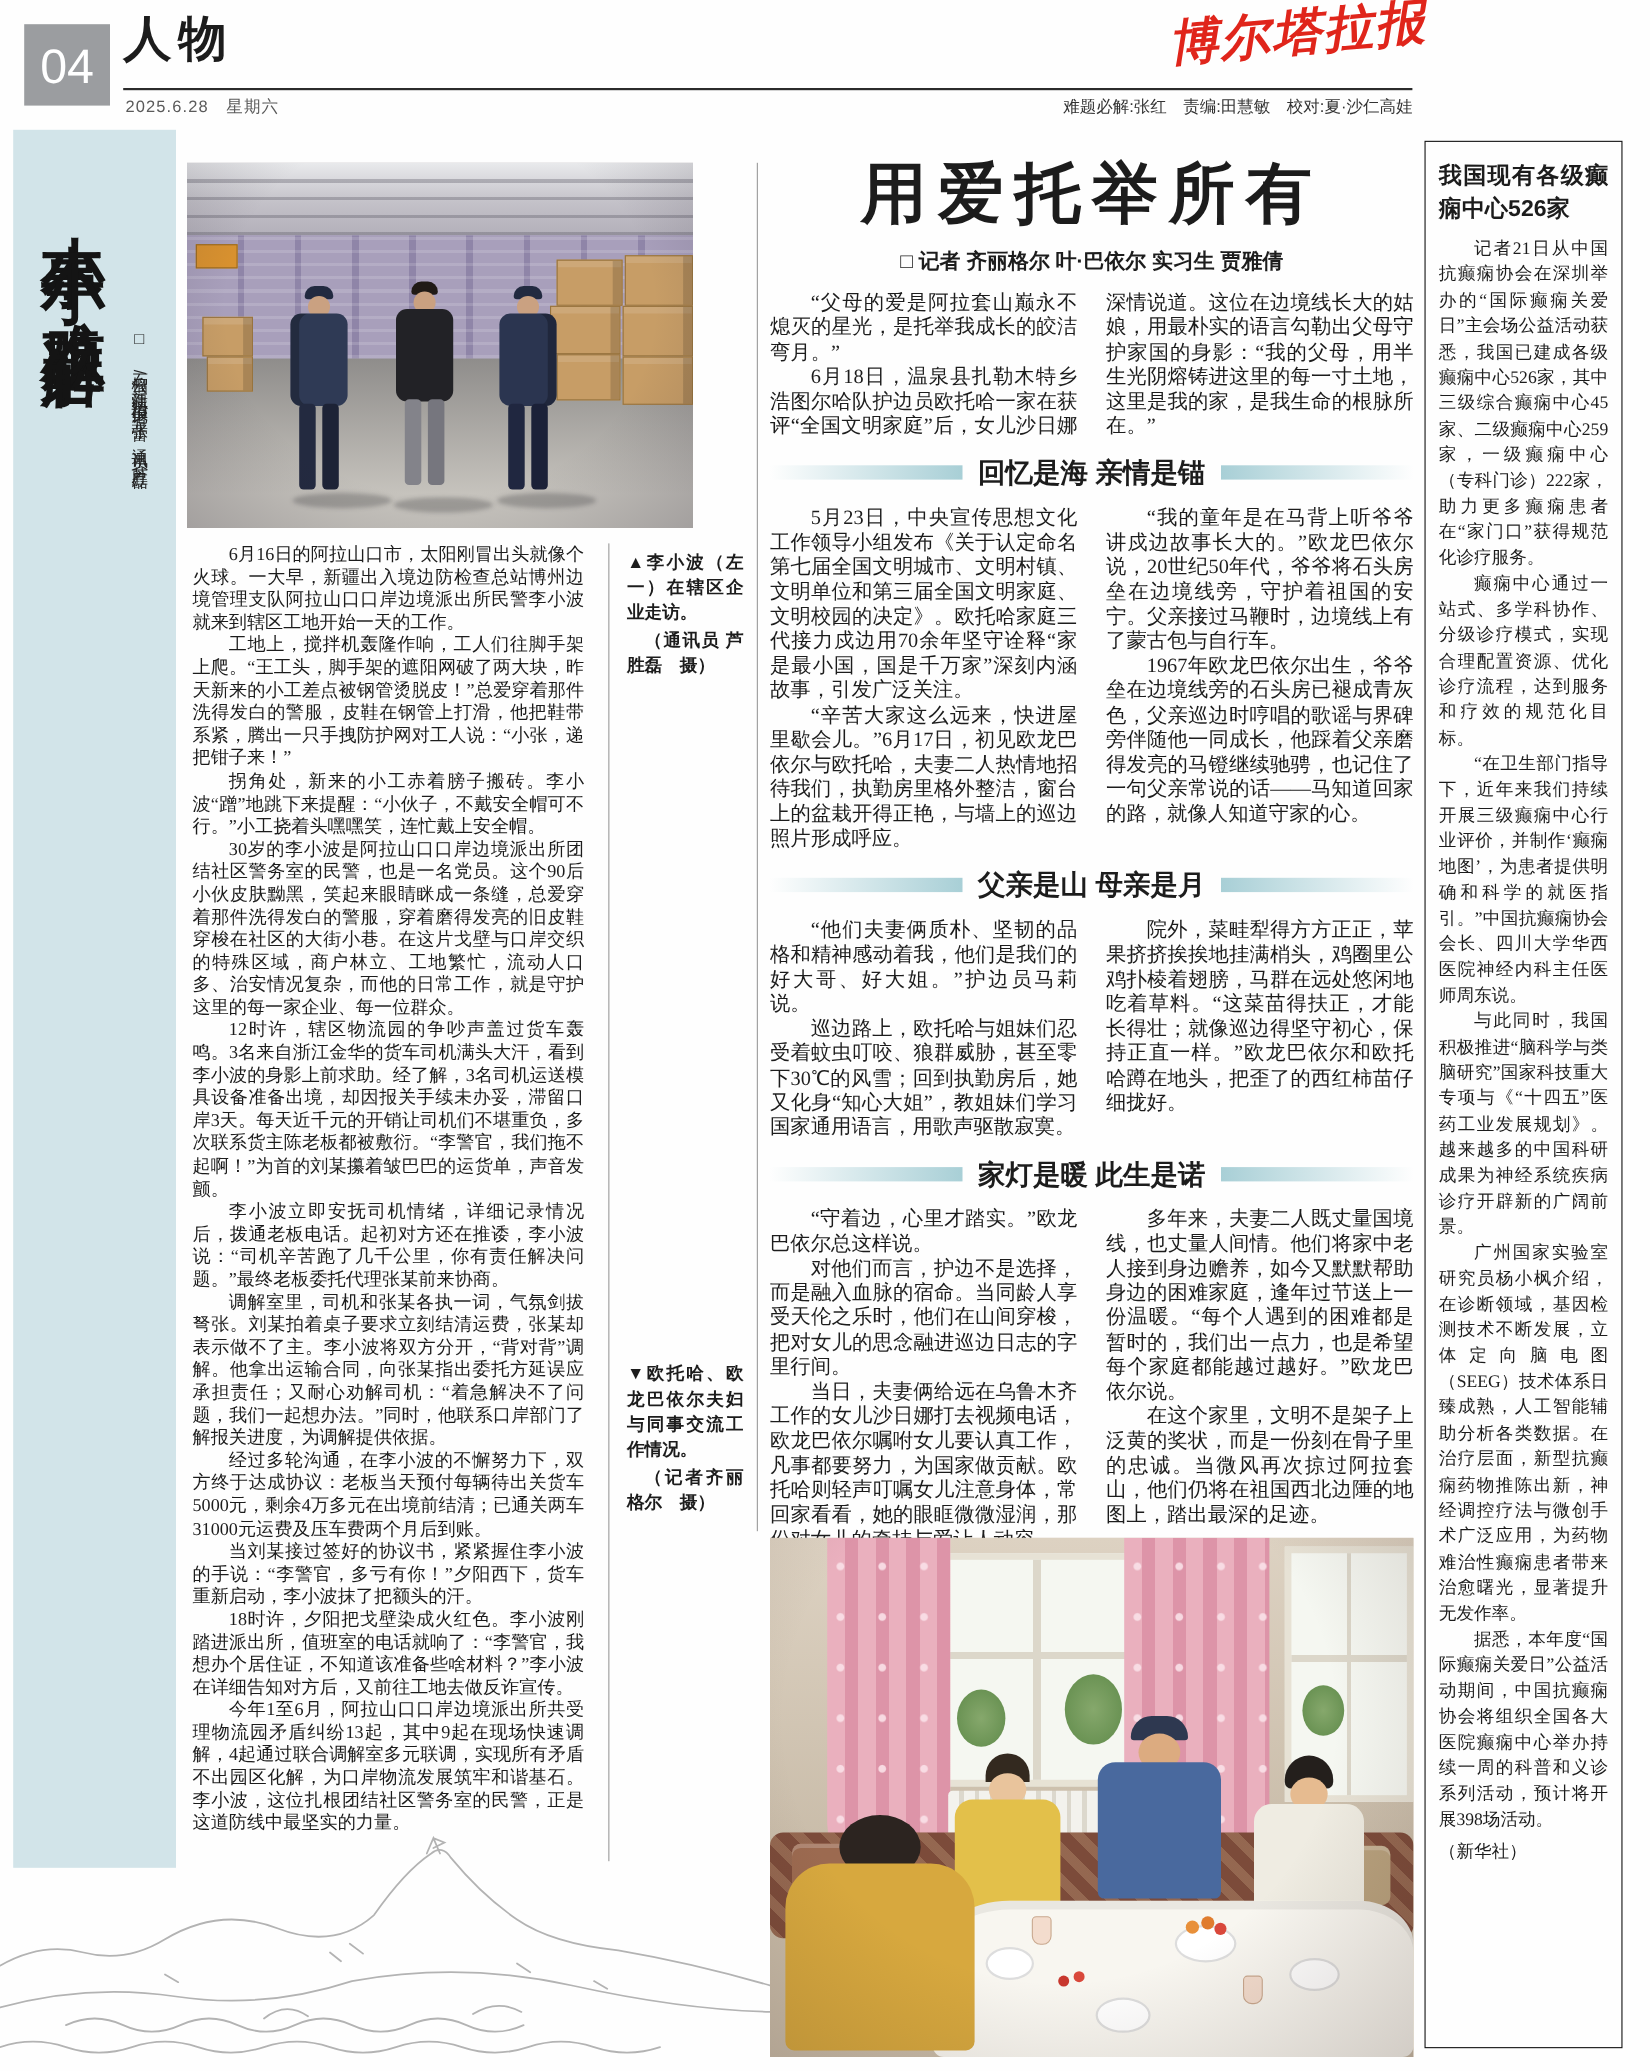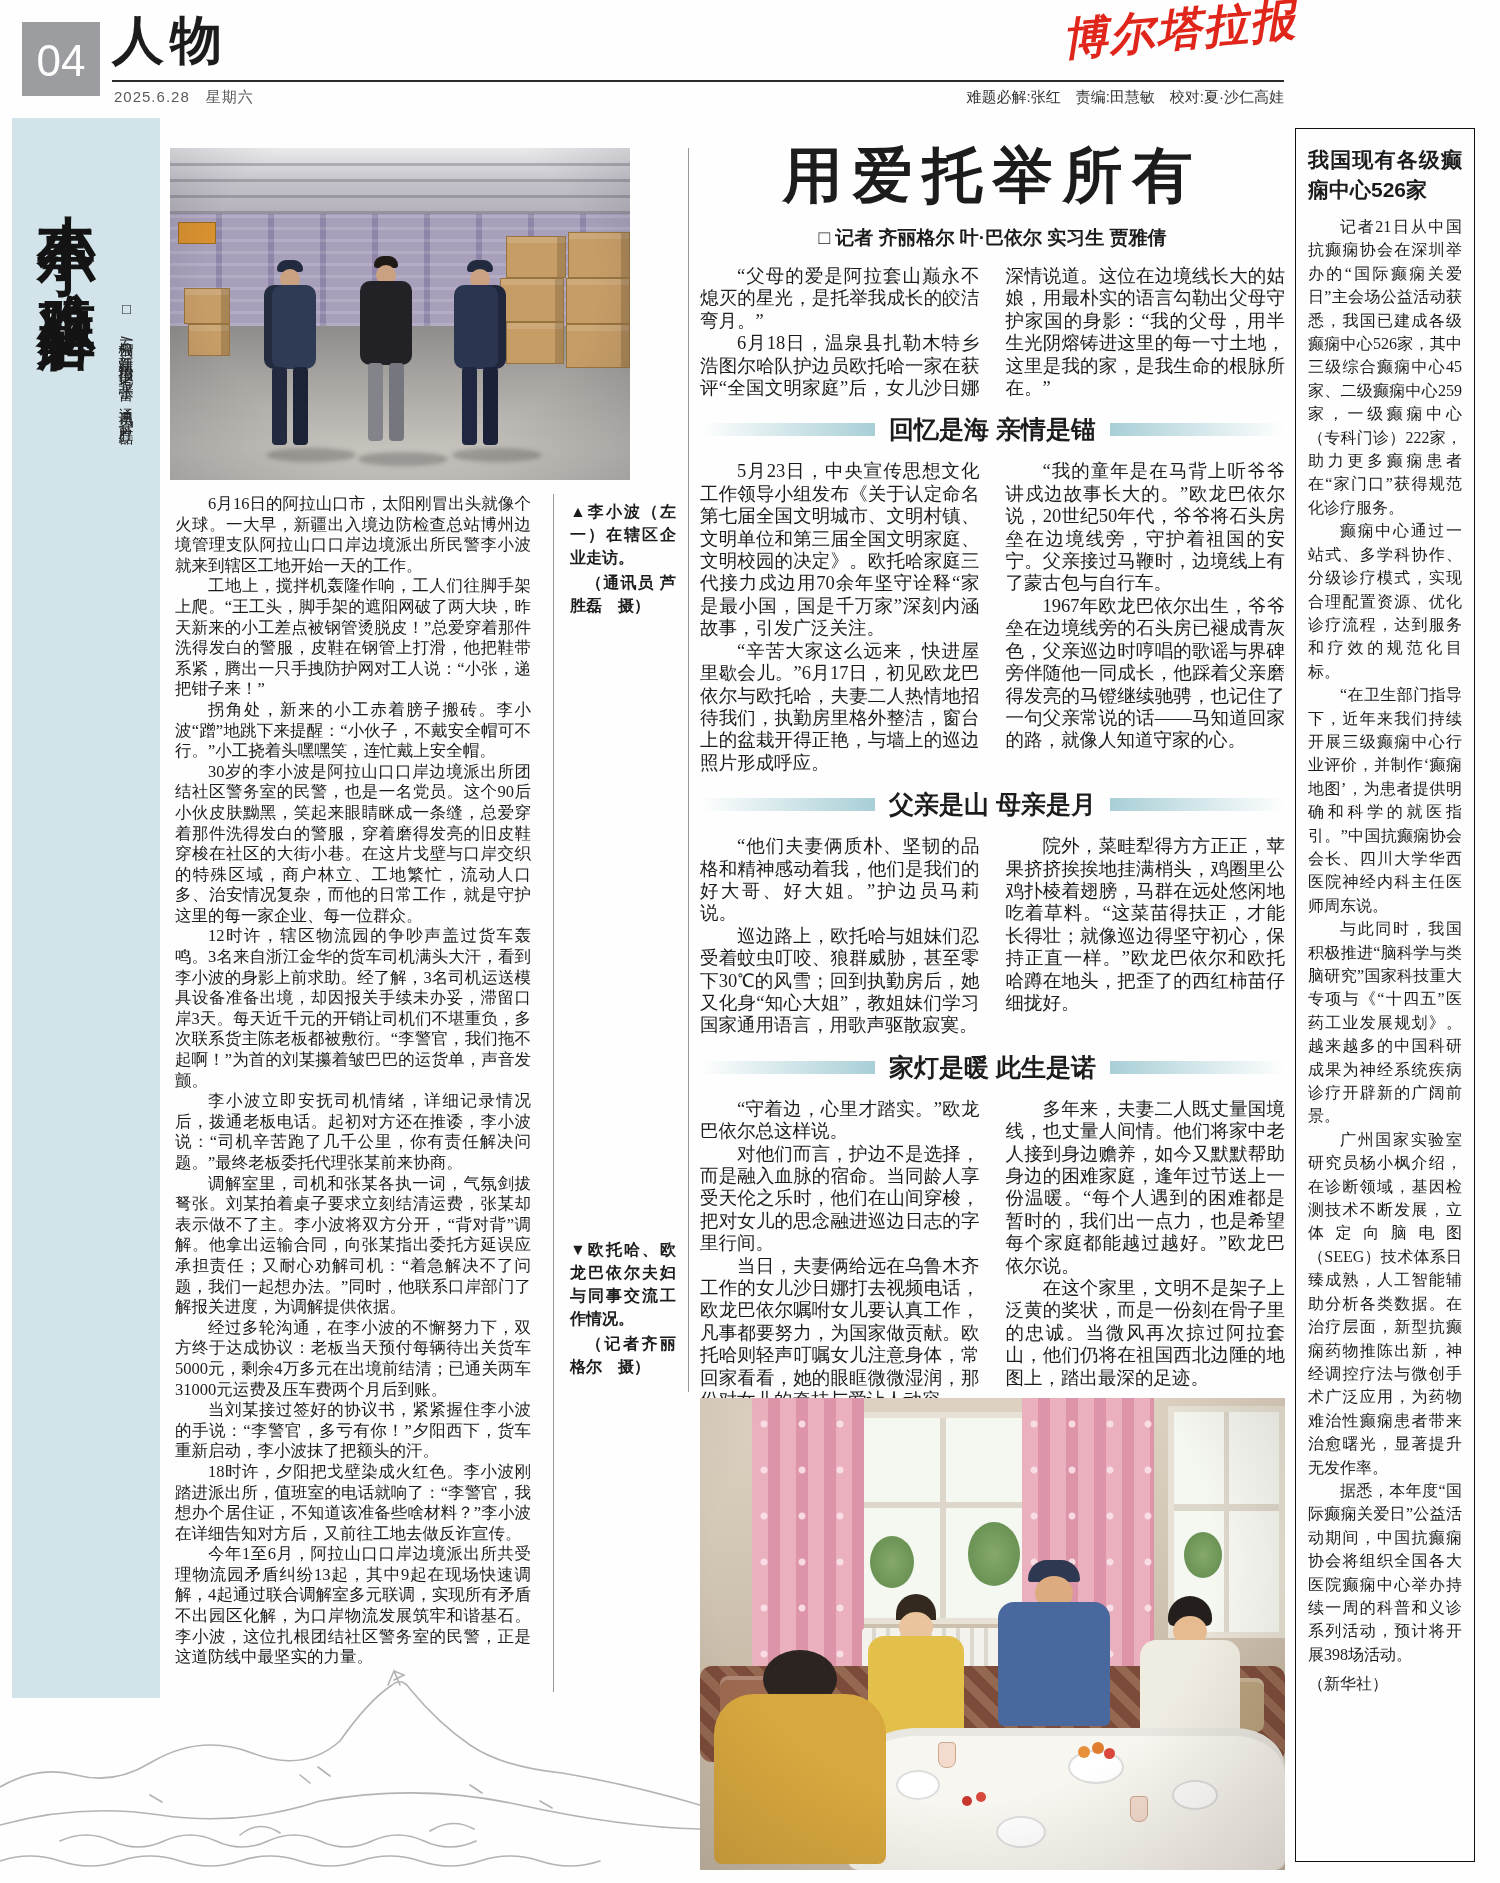--- a/index.html
+++ b/index.html
@@ -5,21 +5,21 @@
   html,body{margin:0;padding:0;background:#dfdfdf;}
   #page{position:relative;width:1500px;height:1883px;background:#fefefe;overflow:hidden;
         font-family:"Liberation Serif",serif;color:#1c1c1c;}
   .abs{position:absolute;}
 
   
   .pagenum{left:22px;top:22px;width:78px;height:74px;background:#9b9da0;color:#fff;
            font-family:"Liberation Sans",sans-serif;font-size:44px;display:flex;
            align-items:flex-end;justify-content:center;padding-bottom:10px;box-sizing:border-box;}
   .section-title{left:112px;top:6px;font-family:"Liberation Sans",sans-serif;
-           font-size:52px;font-weight:bold;letter-spacing:6px;}
+           font-size:44px;font-weight:bold;letter-spacing:6px;}
   .header-rule{left:112px;top:80px;width:1172px;height:2px;background:#2b2b2b;}
   .date-line{left:114px;top:88px;font-family:"Liberation Sans",sans-serif;font-size:15px;color:#5a5a5a;letter-spacing:1px;}
   .credits{left:880px;top:88px;width:404px;text-align:right;font-family:"Liberation Sans",sans-serif;
            font-size:15px;color:#333;}
   .masthead{left:1062px;top:0px;width:230px;font-size:45px;font-weight:bold;font-style:italic;
            color:#e0251b;transform:rotate(-5deg);letter-spacing:2px;white-space:nowrap;}
 
   
   .strip{left:12px;top:118px;width:148px;height:1580px;background:#d2e4e9;}
   .vert-title{left:34px;top:168px;writing-mode:vertical-rl;font-size:58px;font-weight:bold;

